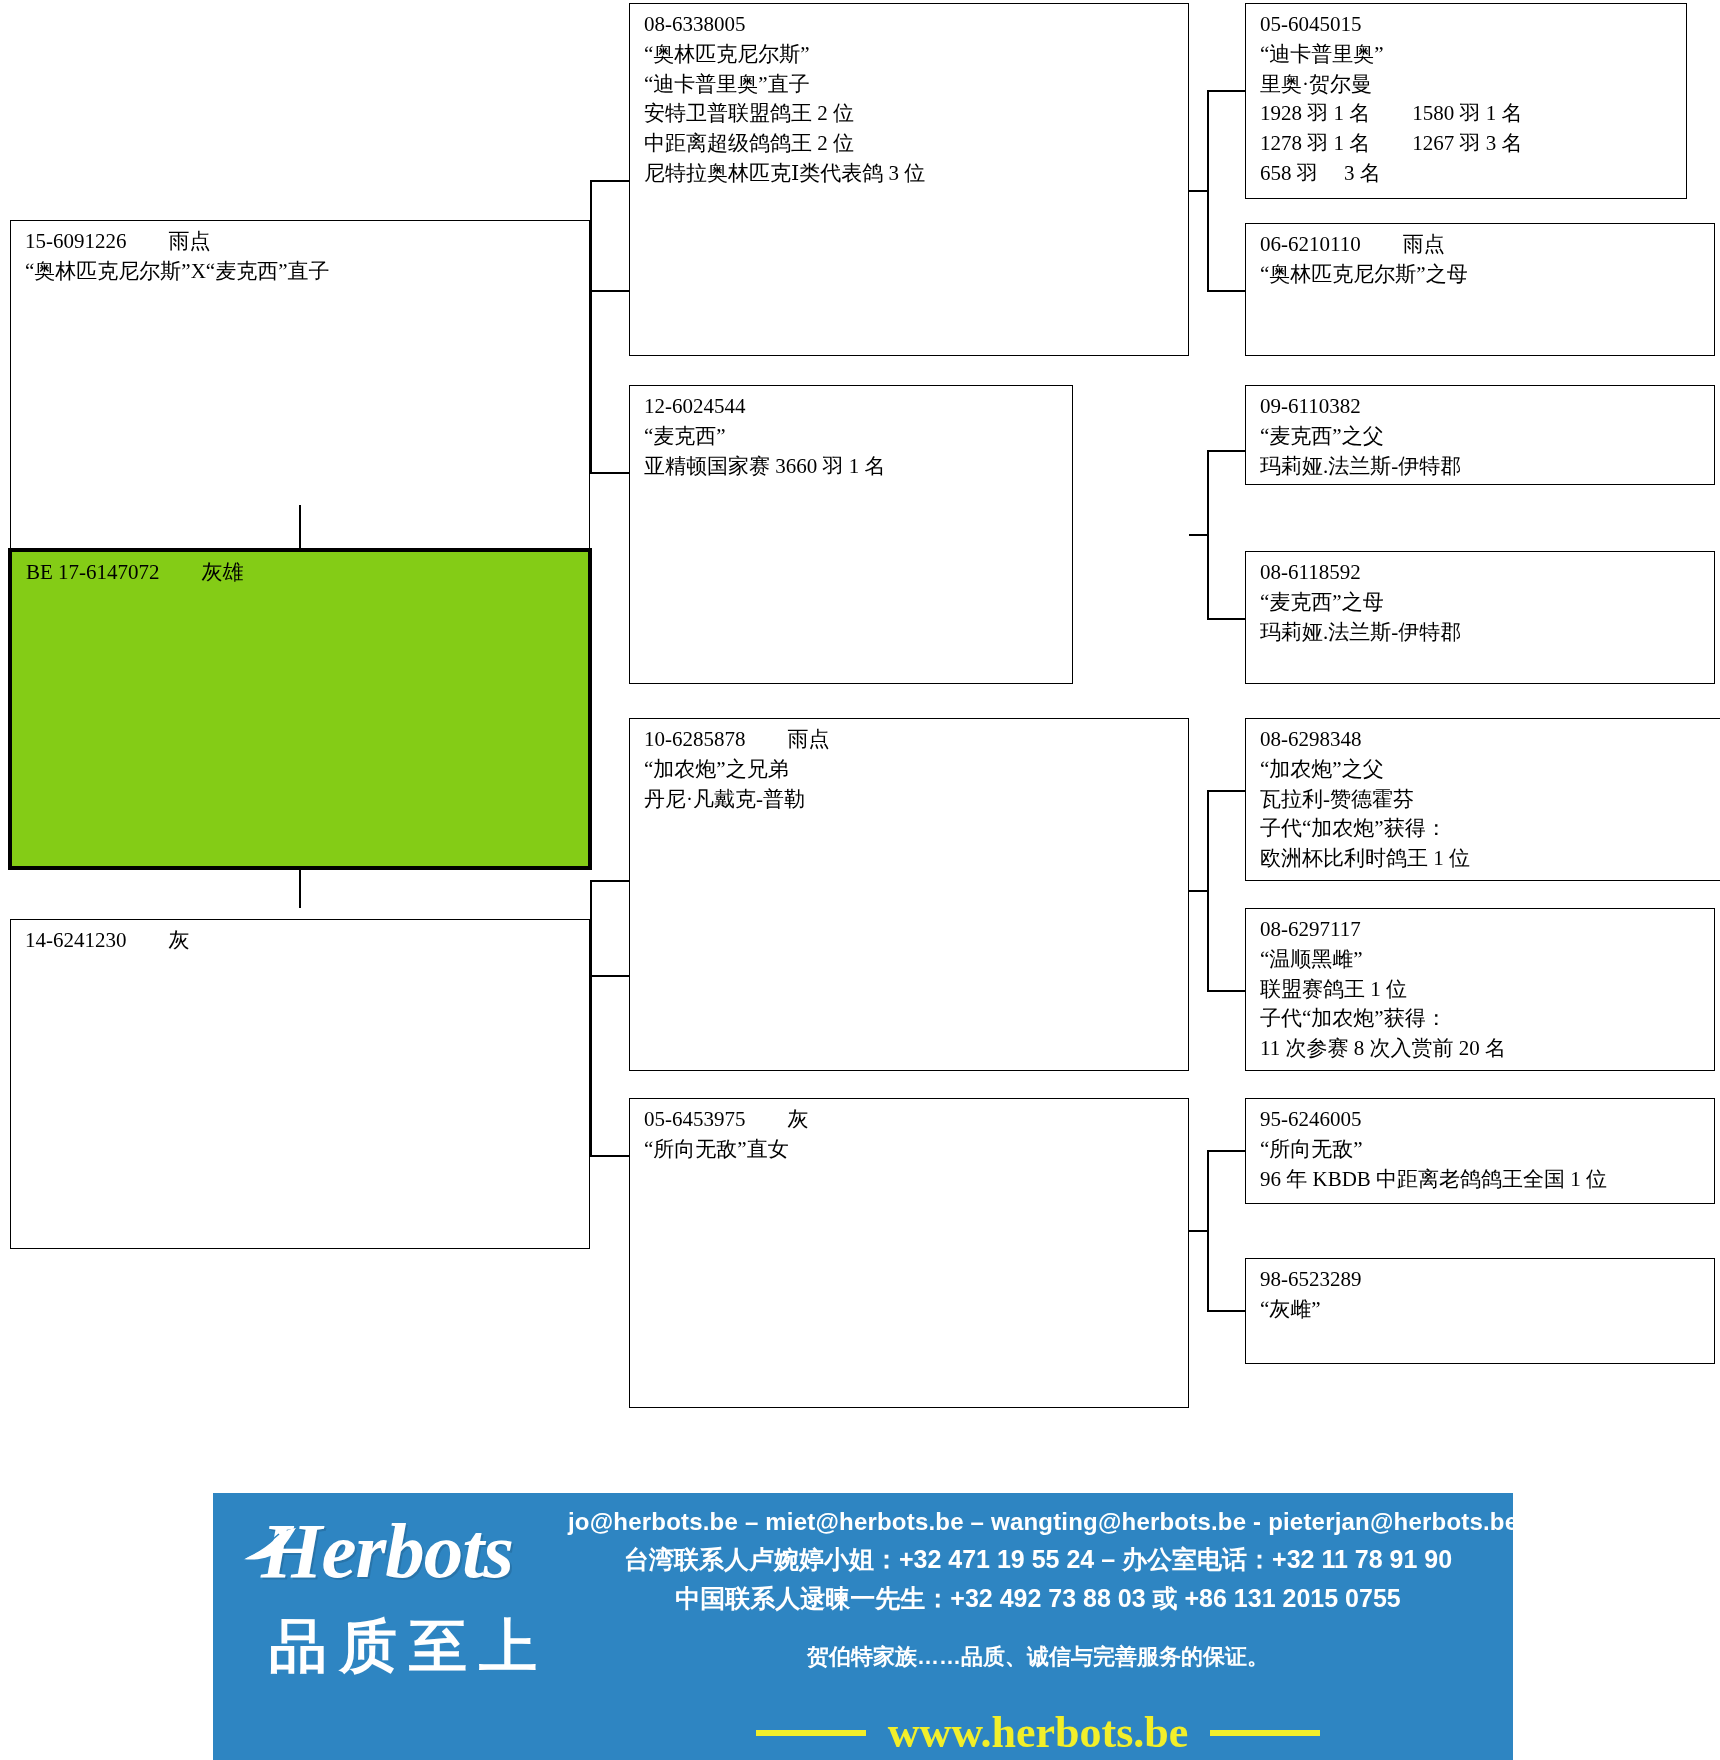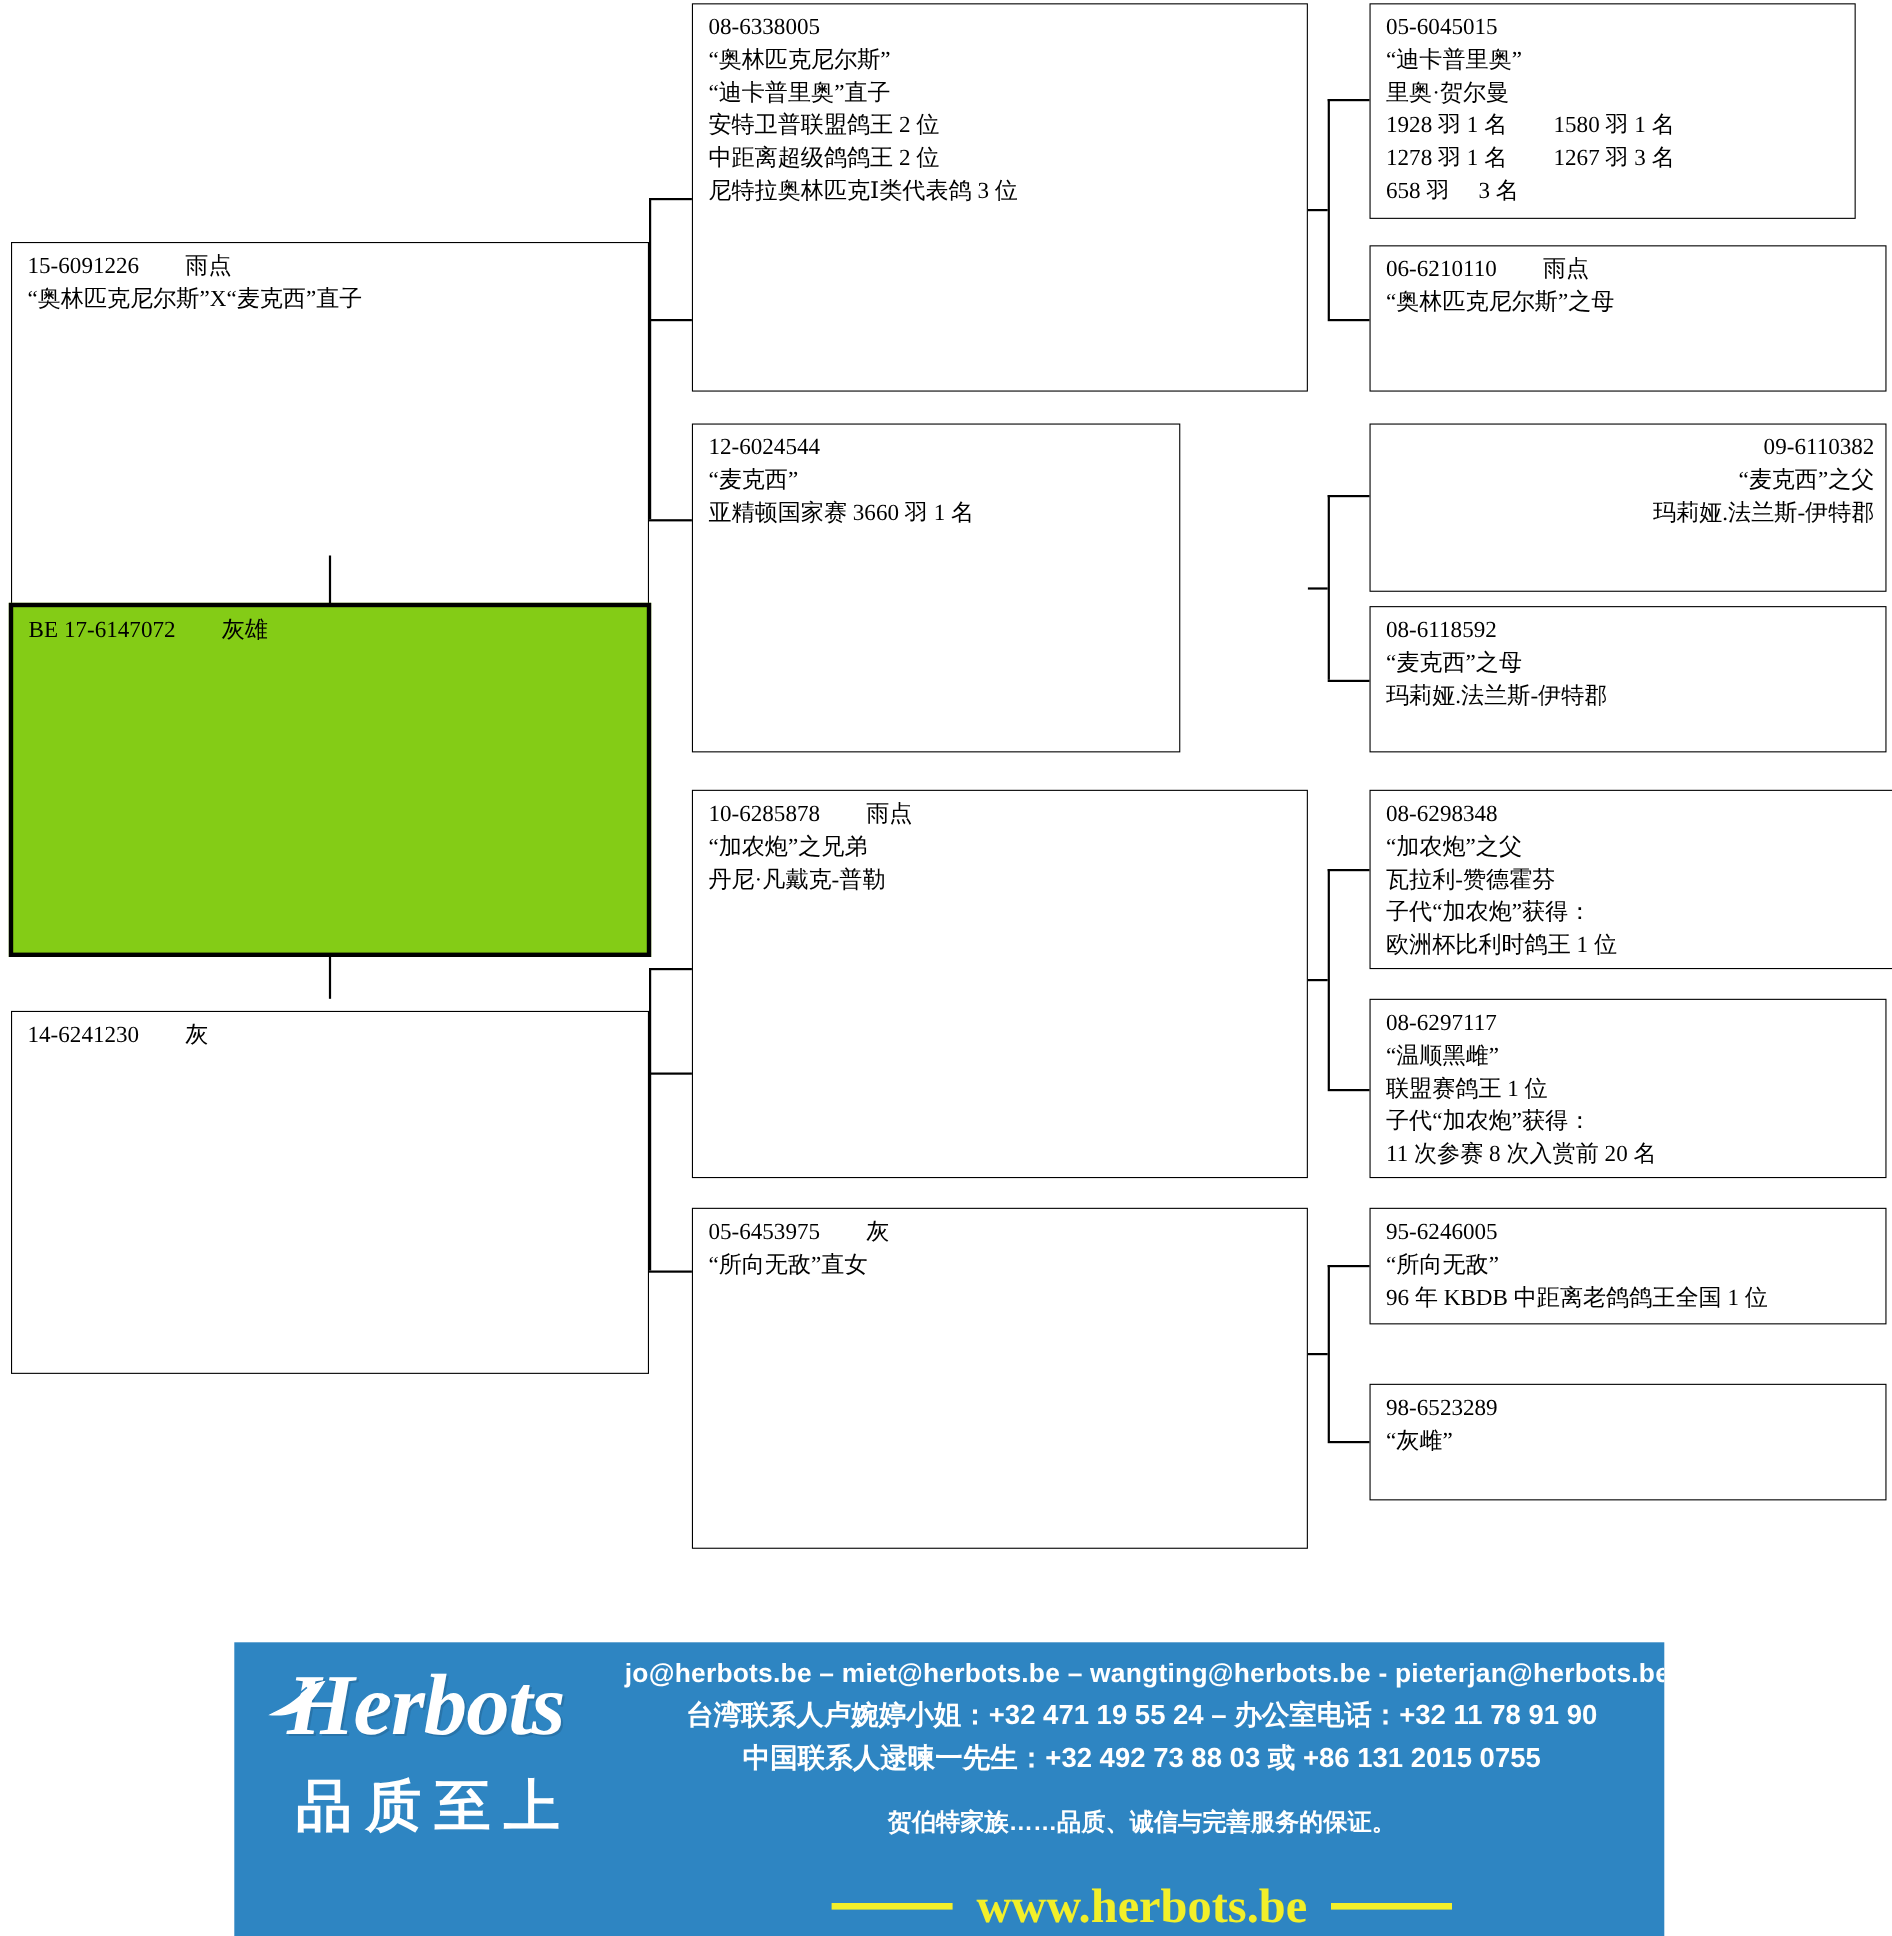--- a/index.html
+++ b/index.html
@@ -52,21 +52,21 @@
     text-shadow:2px 2px 0 rgba(0,0,0,.12);
   }
   .logo .feather{
     position:absolute;left:4px;top:14px;
     width:60px;height:38px;
   }
   .logo .feather svg{display:block;}
   .logo .cn{
     font-family:Liberation Mono, monospace;
     font-weight:bold;
-    font-size:51px;
+    font-size:58px;
     letter-spacing:12px;
     margin-top:18px;
     padding-left:34px;
   }
   .banner-text{
     position:absolute;left:355px;top:10px;width:940px;
     color:#ffffff;
     text-align:center;
   }
   .bt-line{
@@ -99,21 +99,21 @@
 
   <div class="box" style="left:1245px;top:3px;width:442px;height:196px;">05-6045015
 “迪卡普里奥”
 里奥·贺尔曼
 1928 羽  1 名　　1580 羽 1 名
 1278 羽  1 名　　1267 羽 3 名
 658 羽　 3 名</div>
   <div class="box" style="left:1245px;top:223px;width:470px;height:133px;">06-6210110　　雨点
 “奥林匹克尼尔斯”之母</div>
 
-  <div class="box" style="left:1245px;top:385px;width:470px;height:153px;text-align:right;">09-6110382
+  <div class="box" style="left:1245px;top:385px;width:470px;height:100px;">09-6110382
 “麦克西”之父
 玛莉娅.法兰斯-伊特郡</div>
   <div class="box" style="left:1245px;top:551px;width:470px;height:133px;">08-6118592
 “麦克西”之母
 玛莉娅.法兰斯-伊特郡</div>
 
   <div class="box" style="left:1245px;top:718px;width:566px;height:163px;">08-6298348
 “加农炮”之父
 瓦拉利-赞德霍芬
 子代“加农炮”获得：

